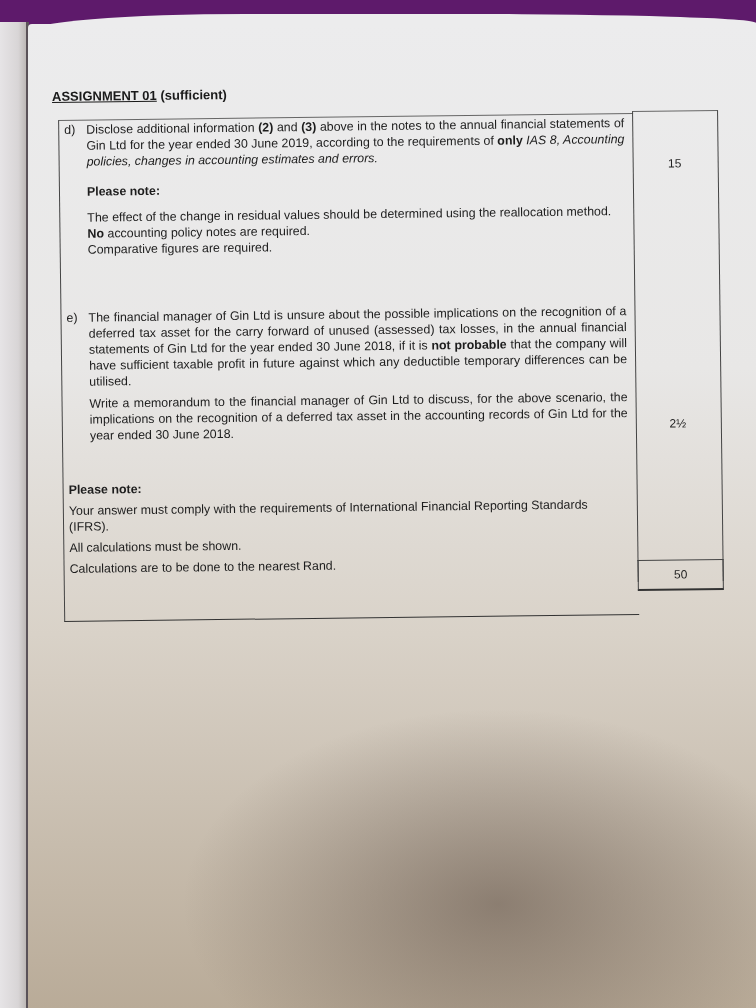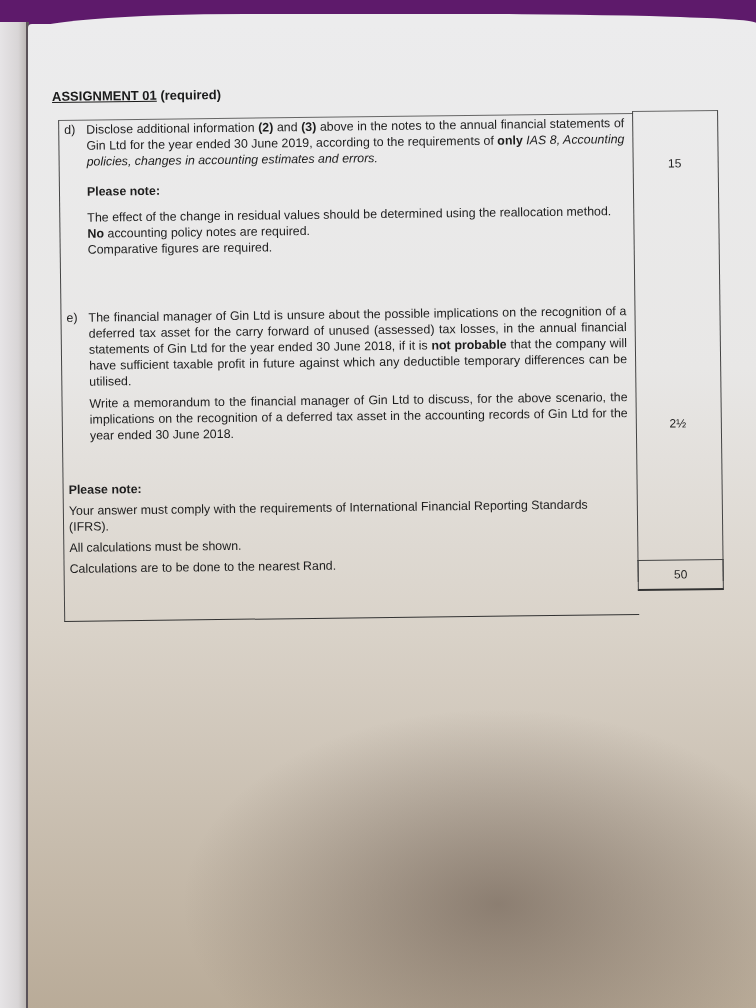--- a/index.html
+++ b/index.html
@@ -64,21 +64,21 @@
     .final-notes p { margin: 0 0 5px 0; }
   </style>
 </head>
 <body>
 
 <div class="left-page"></div>
 <div class="page-top-edge"></div>
 <div class="page"></div>
 
 <div class="heading">
-  <span class="u">ASSIGNMENT 01</span><span> (required)</span>
+  <span class="u">ASSIGNMENT 01</span><span> (sufficient)</span>
 </div>
 
 <div class="table">
   <div class="outer"></div>
   <div class="marks-col"></div>
 
   <div class="q" style="top:10px;">
     <span class="lbl">d)</span>
     <div class="body">
       <p>

